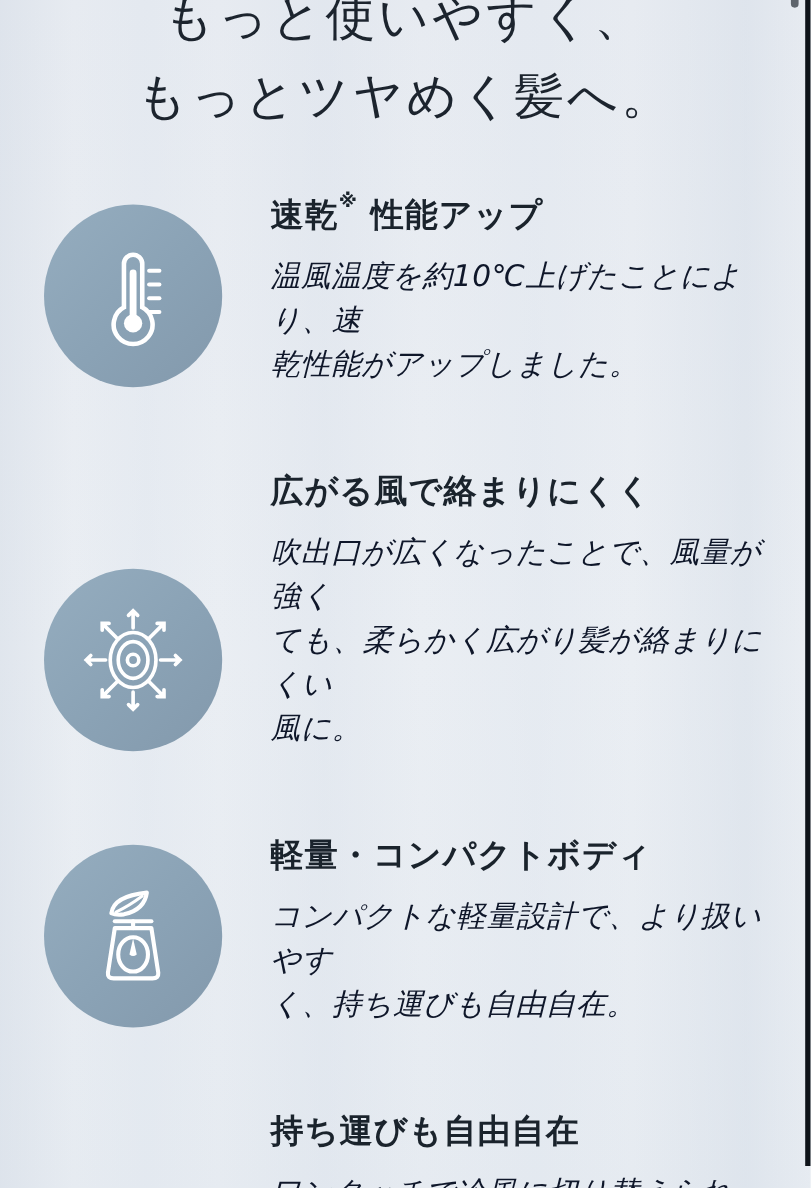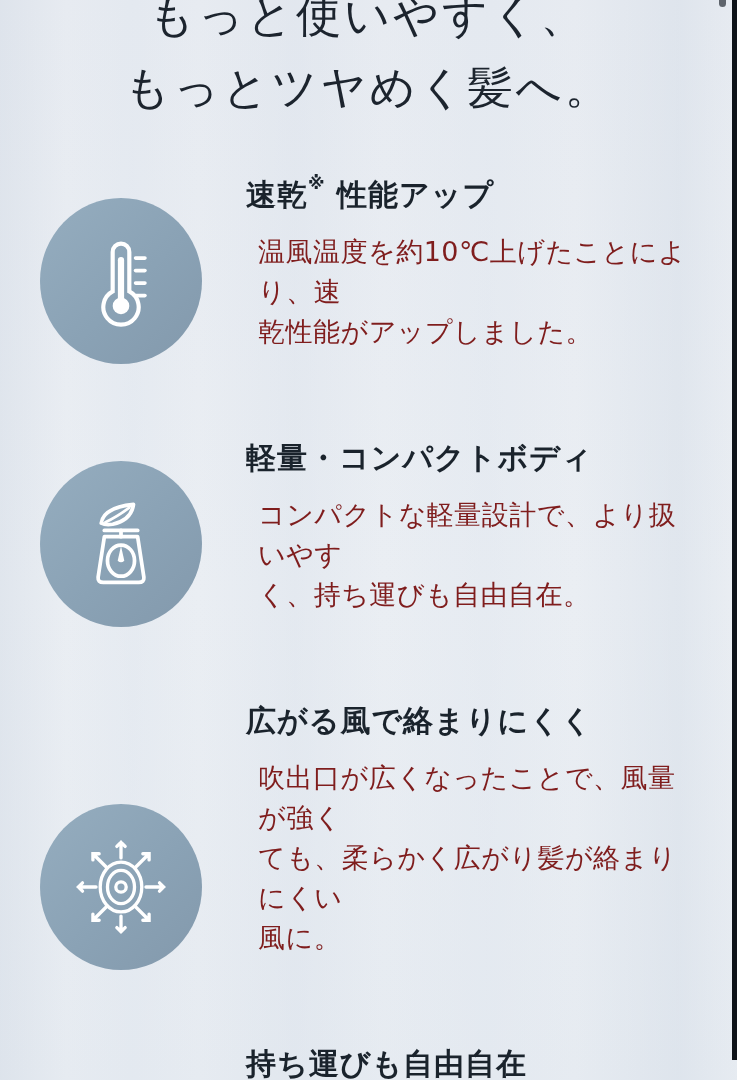--- a/index.html
+++ b/index.html
@@ -36,22 +36,22 @@
     display:flex;align-items:center;justify-content:center;
   }
   .icon-circle svg{width:104px;height:104px;display:block;}
   .feature-text{flex:1;min-width:0;padding-top:14px;}
   .feature-title{
     font-size:30px;font-weight:bold;color:#1a232c;letter-spacing:1px;
     margin:0 0 16px 0;
   }
   .feature-title sup{font-size:17px;vertical-align:top;line-height:1;}
   .feature-desc{
-    font-size:27px;line-height:40px;color:#7f1d1d;letter-spacing:.5px;
-    white-space:pre-line;margin:12px;
+    font-size:27px;line-height:40px;color:#0f172a;letter-spacing:.5px;
+    white-space:pre-line;margin:0;font-style:italic;
   }
 
   
   .edge-strip{position:absolute;top:0;right:0;width:5px;height:100%;background:#0e1319;}
   .scroll-thumb{position:absolute;top:0;right:11px;width:7px;height:27px;border-radius:4px;background:#5e646c;}
 </style>
 </head>
 <body>
 
 <div class="page">
@@ -75,43 +75,20 @@
       </div>
       <div class="feature-text">
         <h3 class="feature-title"><span>速乾</span><sup>※</sup><span> 性能アップ</span></h3>
         <p class="feature-desc">温風温度を約10℃上げたことにより、速
 乾性能がアップしました。</p>
       </div>
     </div>
 
     <div class="feature">
       <div class="icon-circle">
-        <svg viewBox="0 0 100 100" fill="none" stroke="#ffffff" stroke-width="3.6" stroke-linecap="round" stroke-linejoin="round">
-
-          <path d="M31 30 Q33 15 62 12 Q60 27 42 31 Q35 32 31 30 Z"></path>
-          <path d="M35 29 Q46 24 58 15" stroke-width="2.6"></path>
-
-          <line x1="34" y1="37" x2="66" y2="37"></line>
-          <line x1="50" y1="37" x2="50" y2="43"></line>
-
-          <path d="M34 43 H66 L72 82 Q72.5 87 67 87 H33 Q27.5 87 28 82 Z"></path>
-
-          <ellipse cx="50" cy="66" rx="13" ry="15"></ellipse>
-          <path d="M50 52 L46.8 66 Q50 69 53.2 66 Z" fill="#ffffff" stroke="none"></path>
-        </svg>
-      </div>
-      <div class="feature-text">
-        <h3 class="feature-title">軽量・コンパクトボディ</h3>
-        <p class="feature-desc">コンパクトな軽量設計で、より扱いやす
-く、持ち運びも自由自在。</p>
-      </div>
-    </div>
-
-    <div class="feature">
-      <div class="icon-circle">
         <svg viewBox="0 0 100 100" fill="none" stroke="#ffffff" stroke-width="3.2" stroke-linecap="round">
           <ellipse cx="50" cy="50" rx="20" ry="24"></ellipse>
           <ellipse cx="50" cy="50" rx="13" ry="16"></ellipse>
           <circle cx="50" cy="50" r="5"></circle>
 
           <path d="M50 22 V7 M46 11 L50 7 L54 11"></path>
 
           <path d="M50 78 V93 M46 89 L50 93 L54 89"></path>
 
           <path d="M26 50 H9 M13 46 L9 50 L13 54"></path>
@@ -122,20 +99,43 @@
           <path d="M64 31 L77 18 M71 18 L77 18 L77 24"></path>
           <path d="M36 69 L23 82 M23 76 L23 82 L29 82"></path>
           <path d="M64 69 L77 82 M71 82 L77 82 L77 76"></path>
         </svg>
       </div>
       <div class="feature-text">
         <h3 class="feature-title">広がる風で絡まりにくく</h3>
         <p class="feature-desc">吹出口が広くなったことで、風量が強く
 ても、柔らかく広がり髪が絡まりにくい
 風に。</p>
+      </div>
+    </div>
+
+    <div class="feature">
+      <div class="icon-circle">
+        <svg viewBox="0 0 100 100" fill="none" stroke="#ffffff" stroke-width="3.6" stroke-linecap="round" stroke-linejoin="round">
+
+          <path d="M31 30 Q33 15 62 12 Q60 27 42 31 Q35 32 31 30 Z"></path>
+          <path d="M35 29 Q46 24 58 15" stroke-width="2.6"></path>
+
+          <line x1="34" y1="37" x2="66" y2="37"></line>
+          <line x1="50" y1="37" x2="50" y2="43"></line>
+
+          <path d="M34 43 H66 L72 82 Q72.5 87 67 87 H33 Q27.5 87 28 82 Z"></path>
+
+          <ellipse cx="50" cy="66" rx="13" ry="15"></ellipse>
+          <path d="M50 52 L46.8 66 Q50 69 53.2 66 Z" fill="#ffffff" stroke="none"></path>
+        </svg>
+      </div>
+      <div class="feature-text">
+        <h3 class="feature-title">軽量・コンパクトボディ</h3>
+        <p class="feature-desc">コンパクトな軽量設計で、より扱いやす
+く、持ち運びも自由自在。</p>
       </div>
     </div>
 
     <div class="feature">
       <div class="icon-circle">
         <svg viewBox="0 0 100 100" fill="none" stroke="#ffffff" stroke-width="3.4" stroke-linecap="round">
           <path d="M12 27 q9 -9 19 0 t19 0 t16 0"></path>
           <path d="M12 41 q9 -9 19 0 t19 0 t16 0"></path>
           <path d="M12 55 q9 -9 19 0 t12 0"></path>
           <path d="M12 69 q9 -9 19 0"></path>

